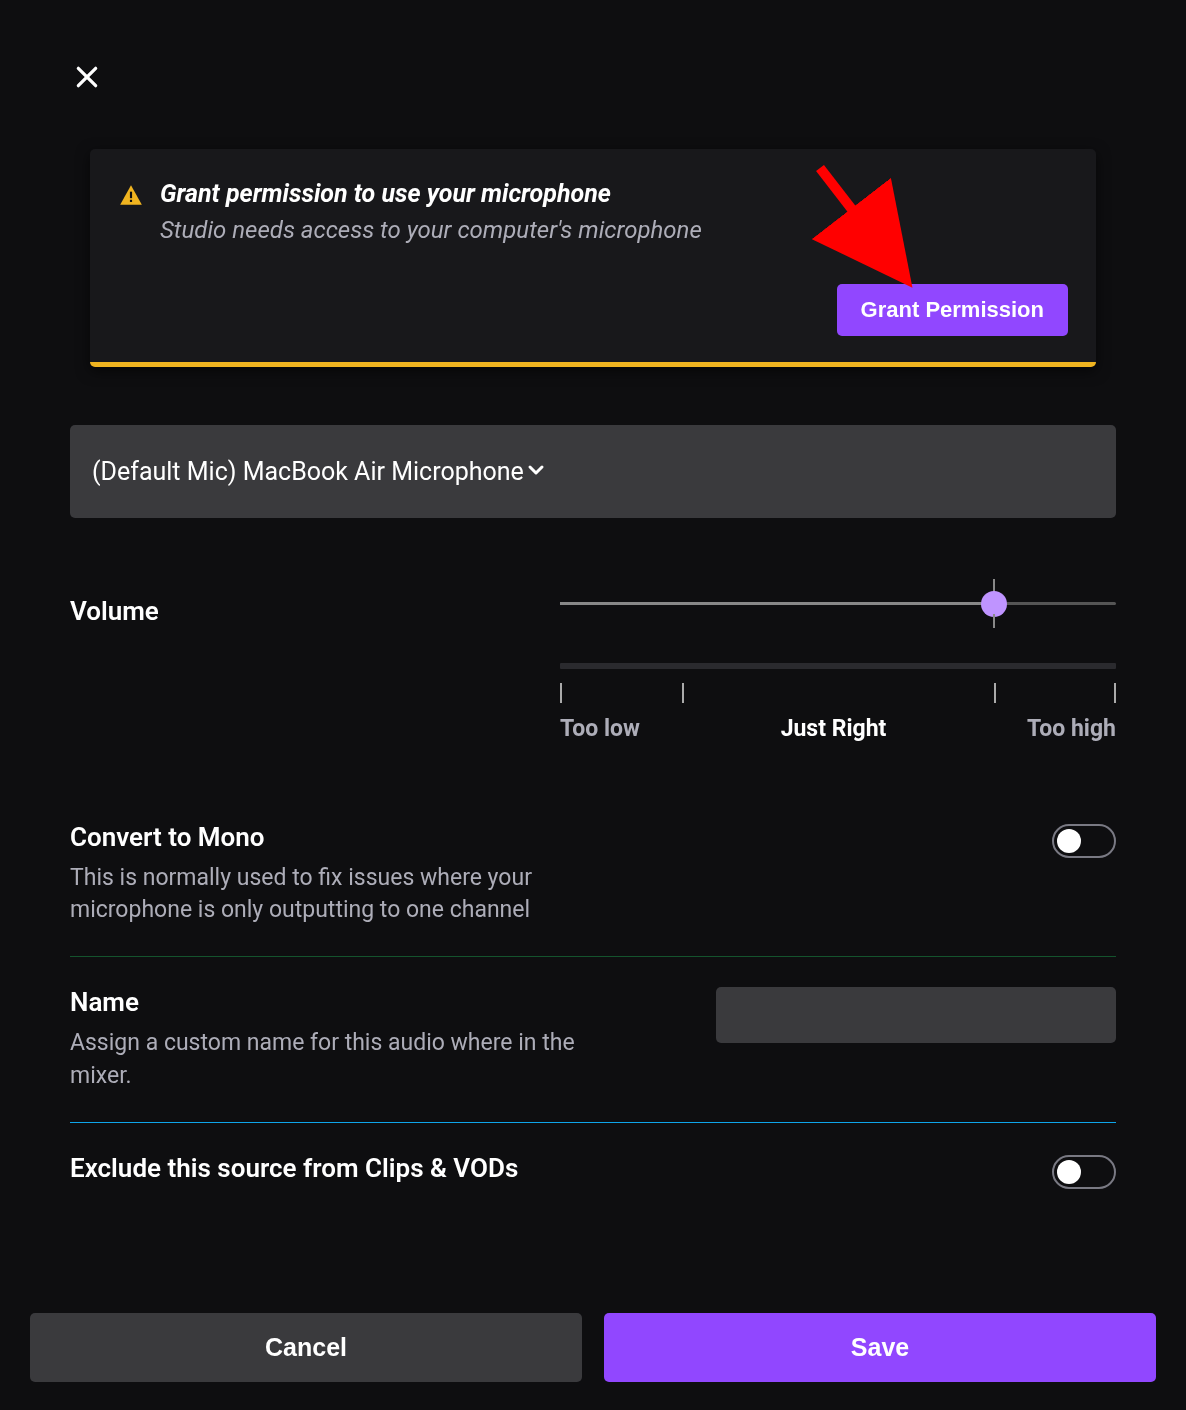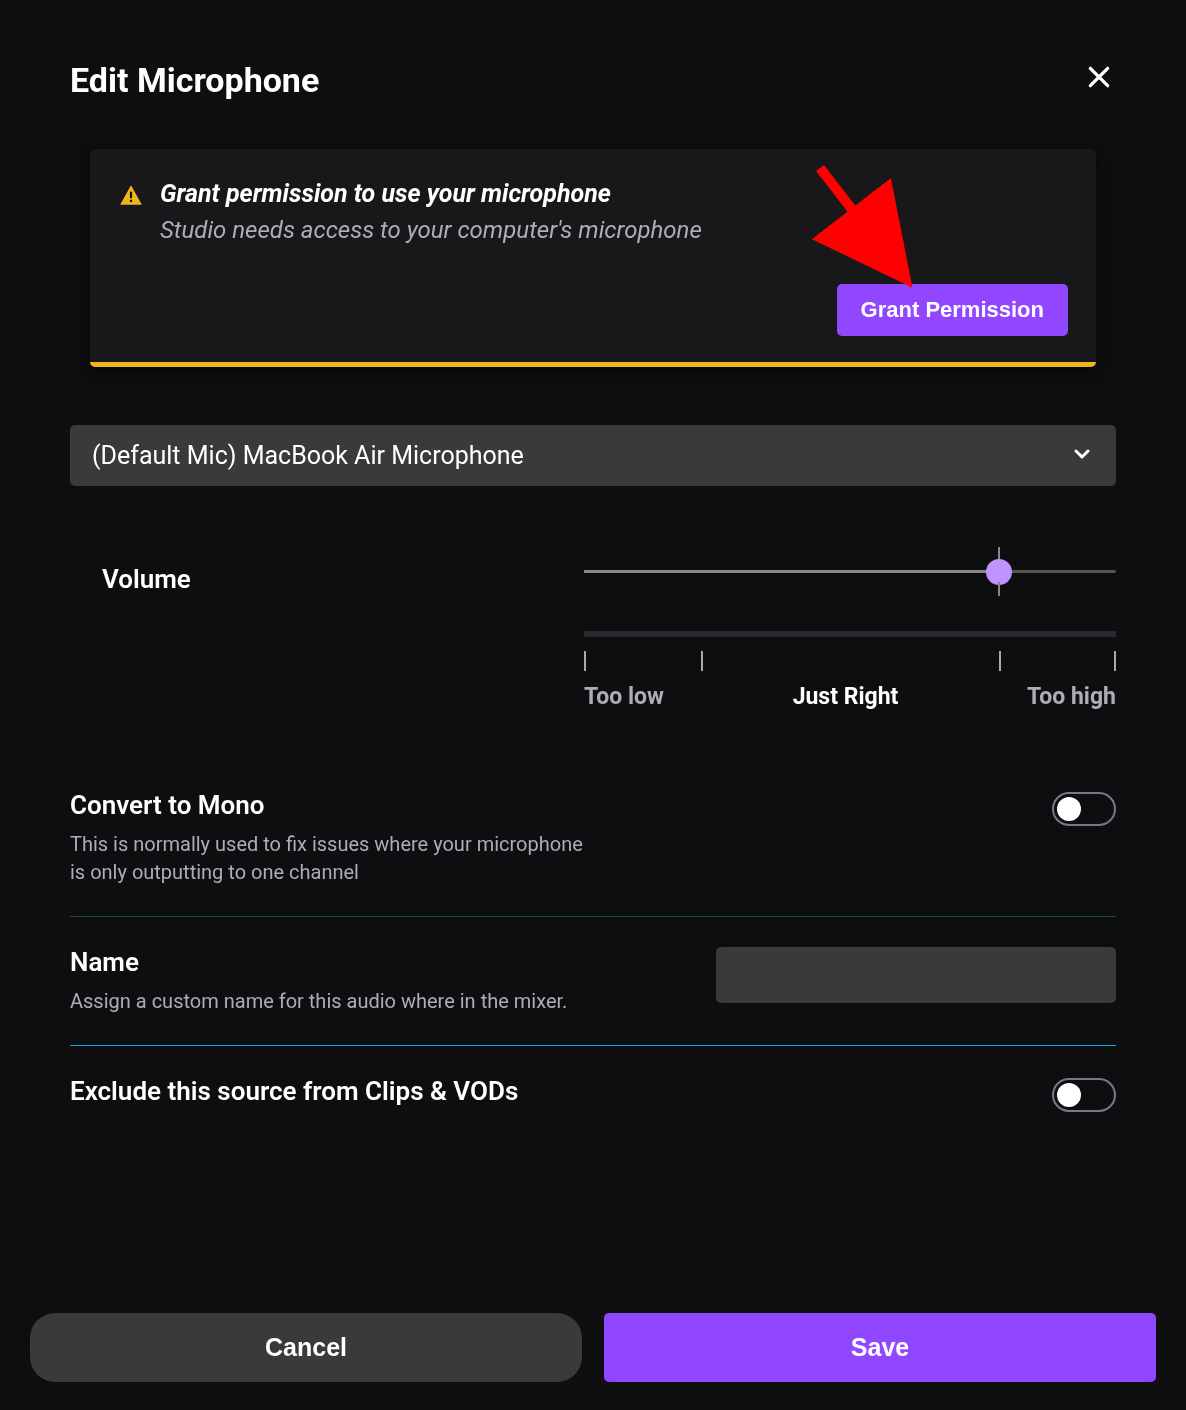--- a/index.html
+++ b/index.html
@@ -108,44 +108,42 @@
     }
 
     .content {
       padding: 0 0px;
     }
 
     .dropdown {
       width: 100%;
       background: #3a3a3d;
       border: none;
-      padding: 16px 22px;
+      padding: 32px 22px;
       border-radius: 5px;
       display: flex;
-      justify-content: space-between;
       align-items: center;
       cursor: pointer;
       margin-bottom: 78px;
     }
     .dropdown-label {
       font-size: 25px;
       color: #ffffff;
       font-weight: 400;
     }
     .chevron svg {
       width: 24px;
       height: 24px;
     }
 
     .volume-section {
       display: flex;
       align-items: flex-start;
-      gap: 32px;
+      gap: 40px;
       margin-bottom: 80px;
-      margin-left: 32px;
     }
     .section-label {
       font-size: 26px;
       color: #ffffff;
       font-weight: 600;
       width: 450px;
       flex-shrink: 0;
     }
     .slider-area {
       flex: 1;
@@ -237,21 +235,21 @@
     .setting-text {
       max-width: 520px;
     }
     .setting-title {
       font-size: 26px;
       font-weight: 600;
       color: #ffffff;
       margin-bottom: 10px;
     }
     .setting-desc {
-      font-size: 20px;
+      font-size: 23px;
       color: #adadb8;
       line-height: 1.4;
     }
     .toggle {
       width: 64px;
       height: 34px;
       background: #0e0e10;
       border: 2px solid #797983;
       border-radius: 17px;
       position: relative;
@@ -291,42 +289,40 @@
       padding: 20px;
       border: none;
       border-radius: 5px;
       font-size: 25px;
       font-weight: 600;
       cursor: pointer;
     }
     .cancel-btn {
       background: #3a3a3d;
       color: #ffffff;
-      border-radius: 25px;
     }
     .save-btn {
       background: #9147ff;
       color: #ffffff;
     }
     .exclude-section {
       border-top: 1px solid #0ea5e9;
       padding-top: 30px;
       display: flex;
       justify-content: space-between;
       align-items: flex-start;
       gap: 40px;
     }
   </style>
 </head>
 <body>
 
 <div class="modal">
 
   <div class="header-row">
-    <h1 class="title">Edit Microphone</h1>
     <button class="close-btn">
       <span>
         <svg viewBox="0 0 24 24" fill="none" stroke="#ffffff" stroke-width="3" stroke-linecap="round">
             <line x1="4" y1="4" x2="20" y2="20"></line>
             <line x1="20" y1="4" x2="4" y2="20"></line>
           </svg>
       </span>
     </button>
   </div>
 

